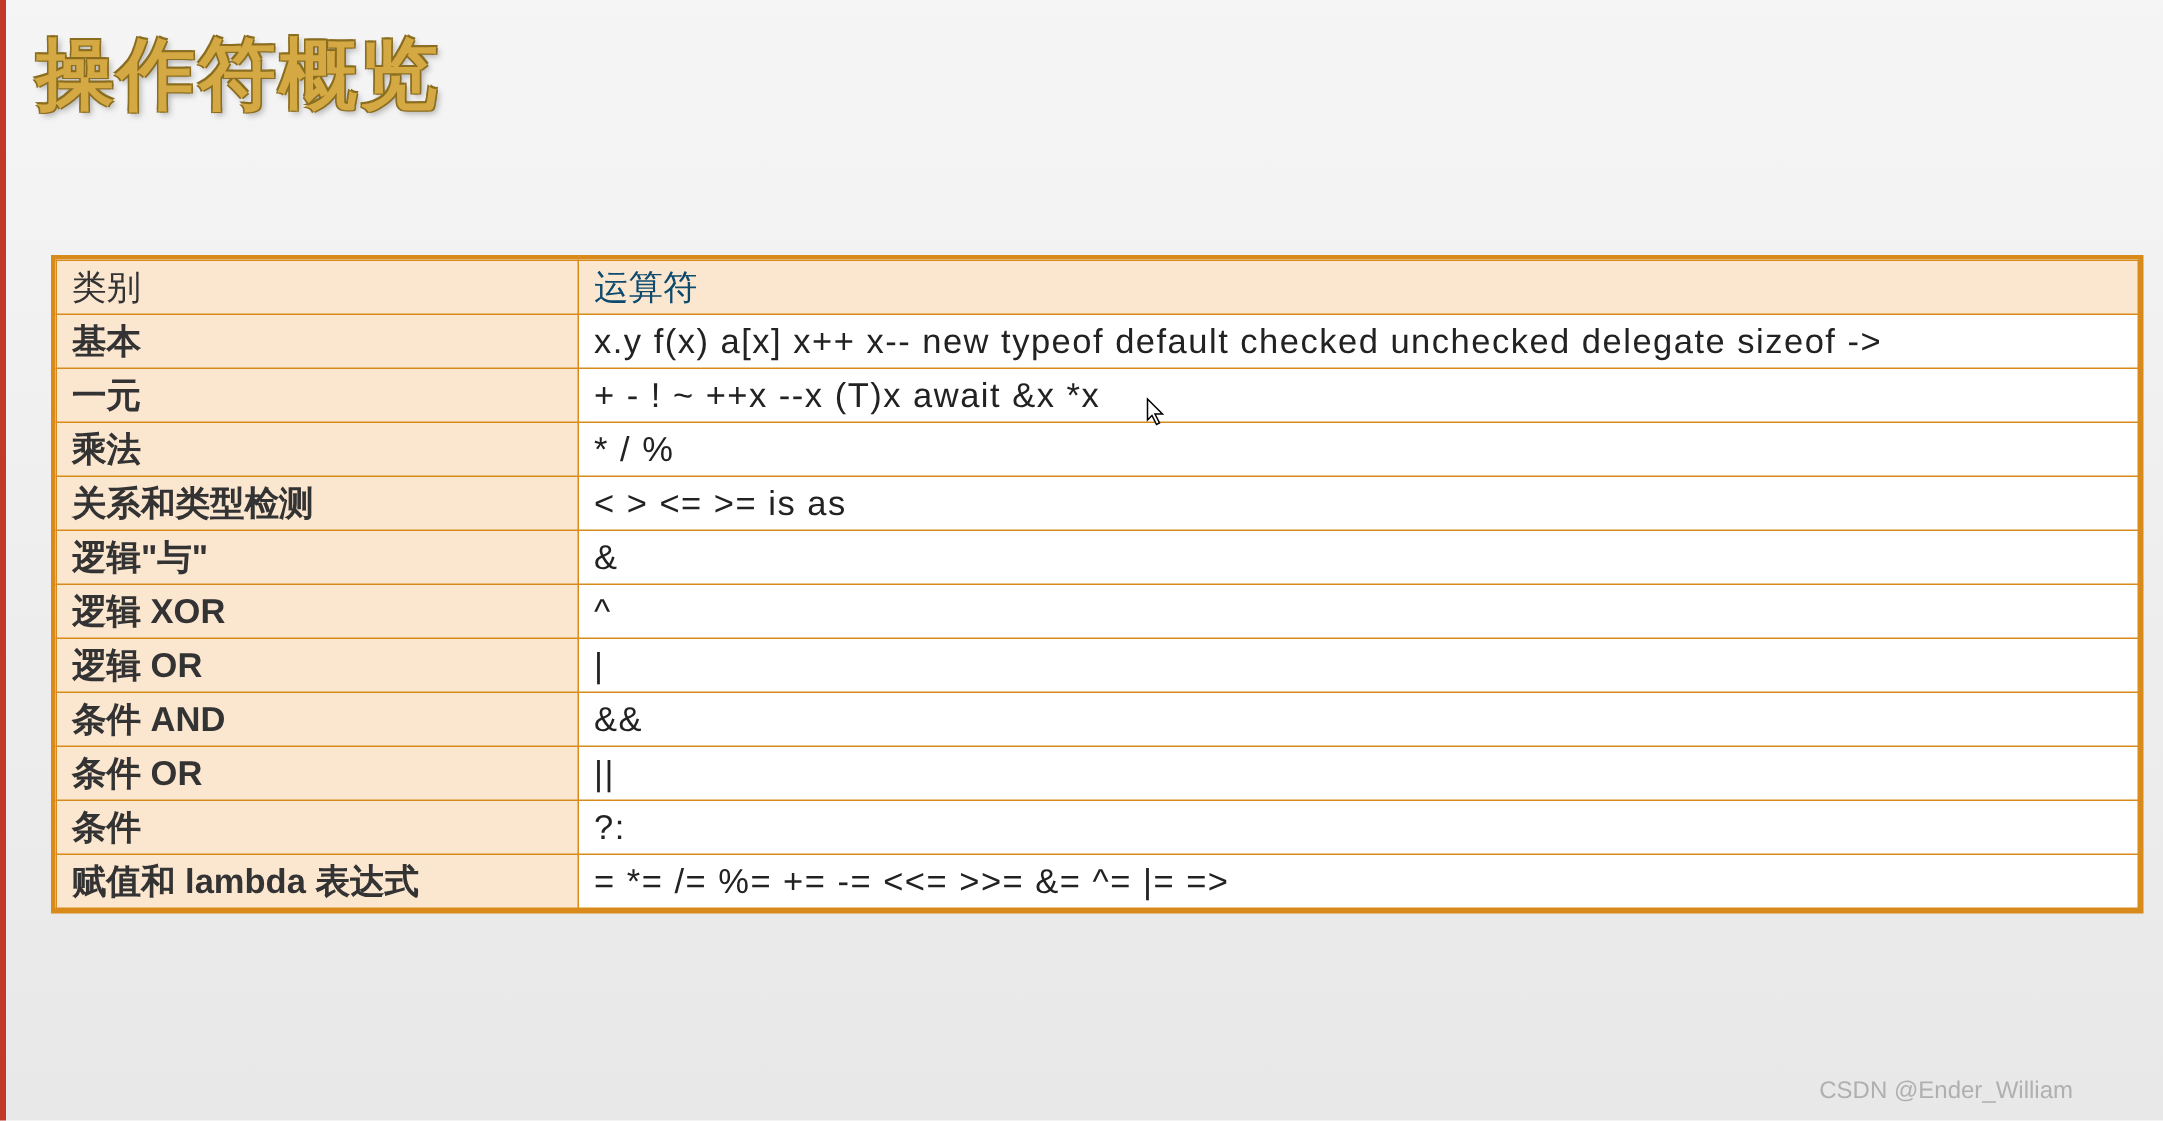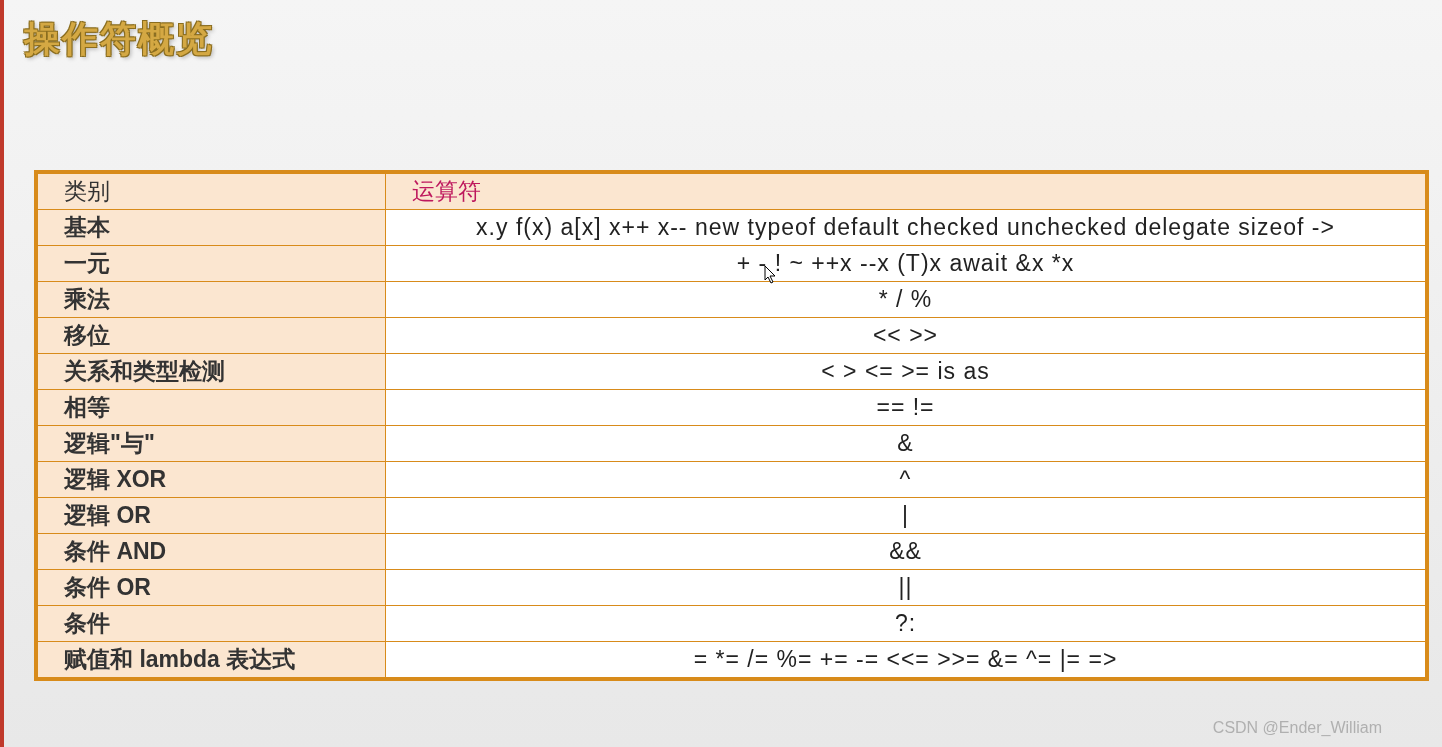--- a/index.html
+++ b/index.html
@@ -12,21 +12,21 @@
       height: 747px;
       background: linear-gradient(to bottom, #f5f5f5, #e8e8e8);
       font-family: "Microsoft YaHei", Arial, sans-serif;
       position: relative;
       border-left: 4px solid #c0392b;
     }
     .title {
       position: absolute;
       top: 15px;
       left: 20px;
-      font-size: 36px;
+      font-size: 52px;
       font-weight: bold;
       color: #d4a843;
       text-shadow: 
         -1px -1px 0 #8a6d1f,
         1px -1px 0 #8a6d1f,
         -1px 1px 0 #8a6d1f,
         1px 1px 0 #8a6d1f,
         2px 2px 4px rgba(0,0,0,0.3);
       background: linear-gradient(to bottom, #f0d380, #c89b2a);
       -webkit-background-clip: text;
@@ -40,48 +40,47 @@
       width: 1395px;
       border: 3px solid #d88b1a;
     }
     table {
       width: 100%;
       border-collapse: collapse;
       background: white;
     }
     td {
       border: 1px solid #d88b1a;
-      padding: 2px 26px;
+      padding: 2px 10px;
       font-size: 23px;
       height: 34px;
       vertical-align: middle;
       margin-left: 28px;
     }
     td.category {
       width: 348px;
       background: #fbe6d0;
       color: #333;
       font-weight: bold;
     }
     td.header-cat {
       width: 348px;
       background: #fbe6d0;
       color: #333;
       font-weight: normal;
     }
     td.header-op {
       background: #fbe6d0;
-      color: #be185d;
+      color: #0c4a6e;
     }
     td.operators {
       background: white;
       color: #222;
       font-family: "Microsoft YaHei", Arial, sans-serif;
       letter-spacing: 1px;
-      text-align: center;
     }
     .watermark {
       position: absolute;
       bottom: 10px;
       right: 60px;
       color: rgba(120,120,120,0.5);
       font-size: 16px;
       margin-top: 27px;
     }
     .cursor-icon {
@@ -112,30 +111,22 @@
         </tr>
         <tr>
           <td class="category">一元</td>
           <td class="operators">+  -  !  ~  ++x  --x  (T)x  await  &amp;x  *x</td>
         </tr>
         <tr>
           <td class="category">乘法</td>
           <td class="operators">*  /  %</td>
         </tr>
         <tr>
-          <td class="category">移位</td>
-          <td class="operators">&lt;&lt;  &gt;&gt;</td>
-        </tr>
-        <tr>
           <td class="category">关系和类型检测</td>
           <td class="operators">&lt;  &gt;  &lt;=  &gt;=  is  as</td>
-        </tr>
-        <tr>
-          <td class="category">相等</td>
-          <td class="operators">==  !=</td>
         </tr>
         <tr>
           <td class="category">逻辑"与"</td>
           <td class="operators">&amp;</td>
         </tr>
         <tr>
           <td class="category">逻辑 XOR</td>
           <td class="operators">^</td>
         </tr>
         <tr>

